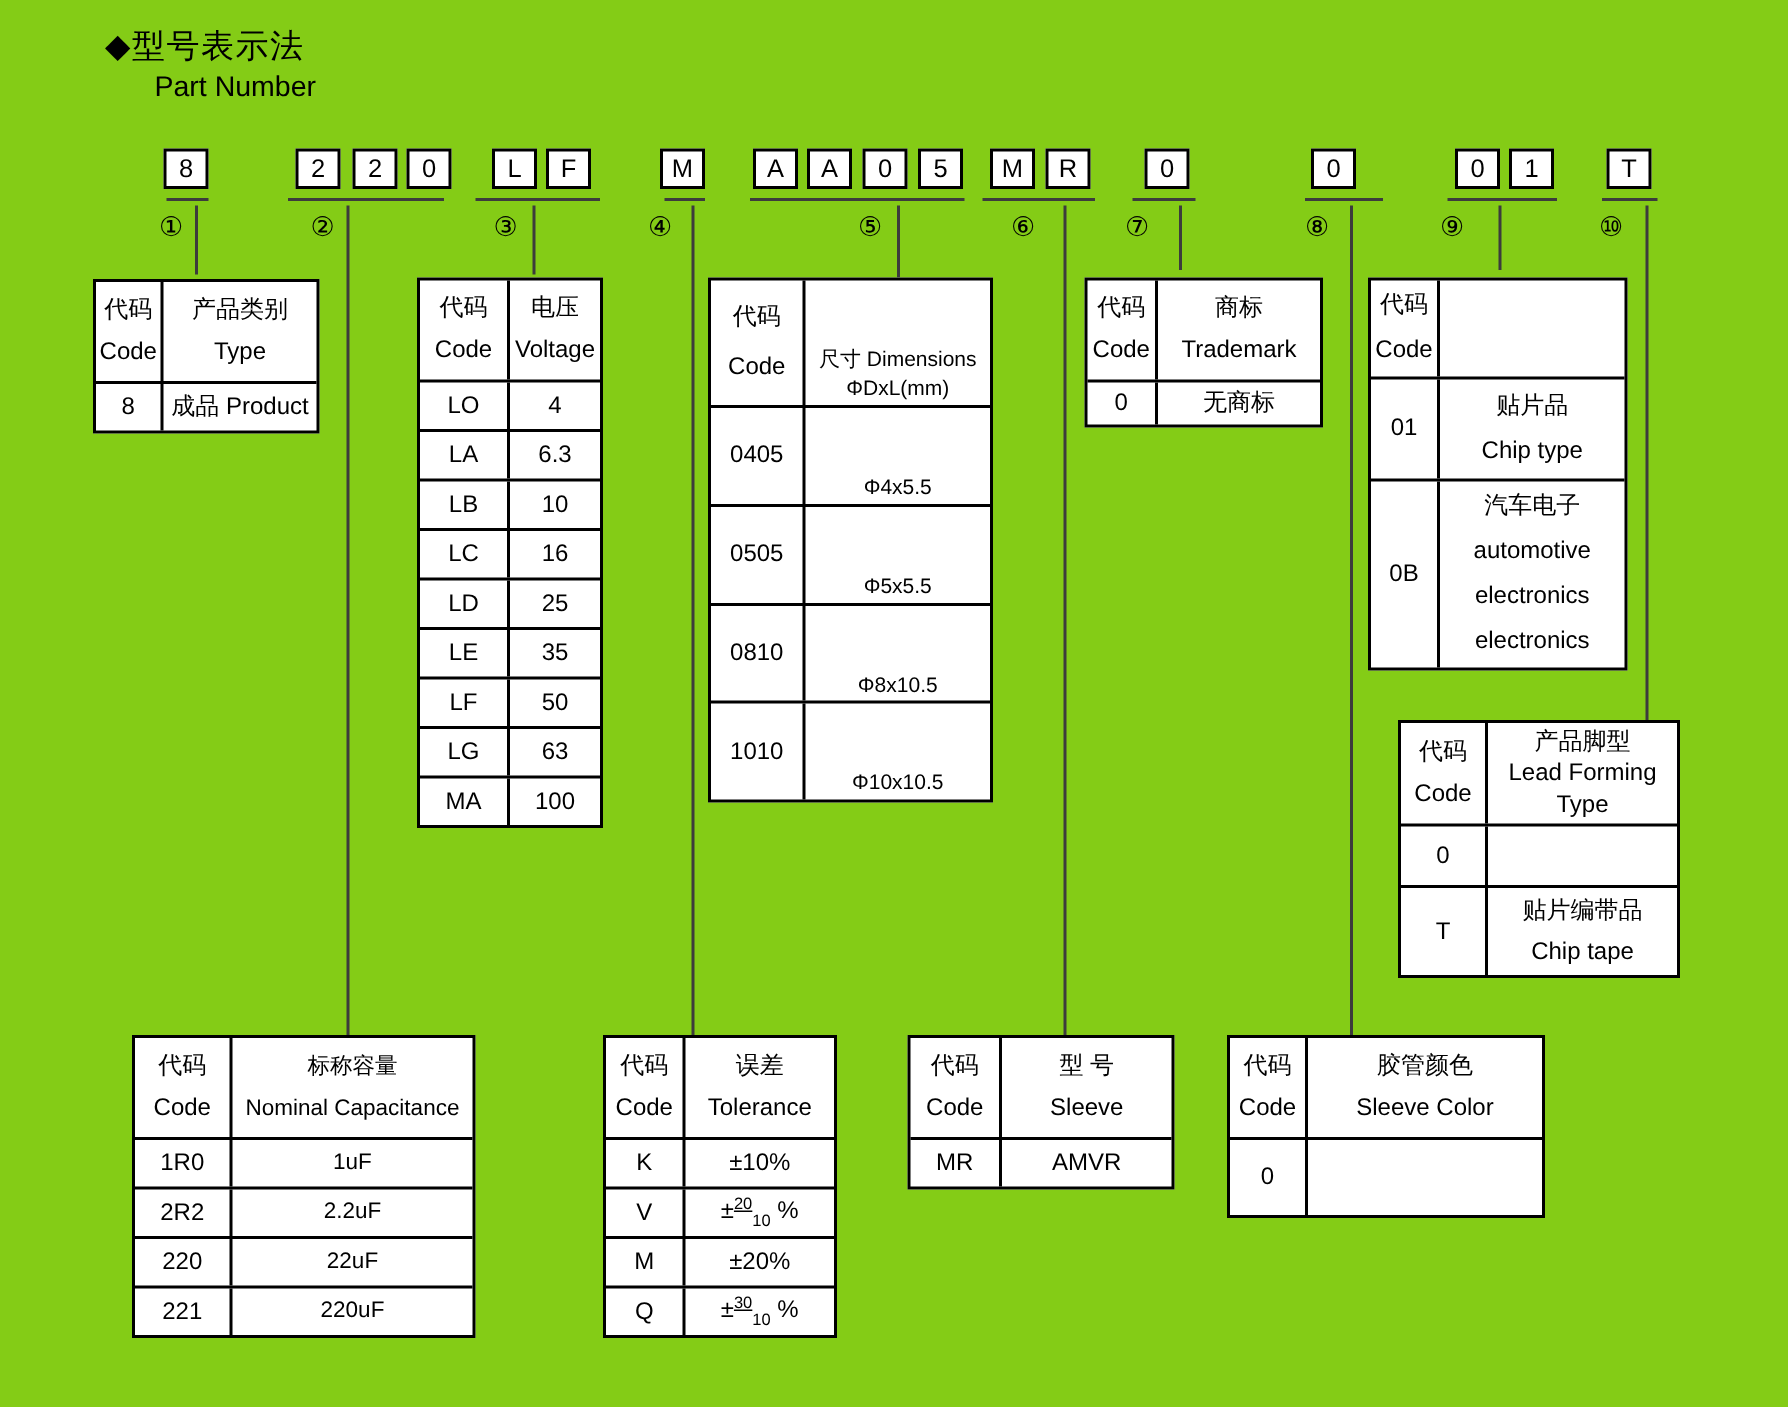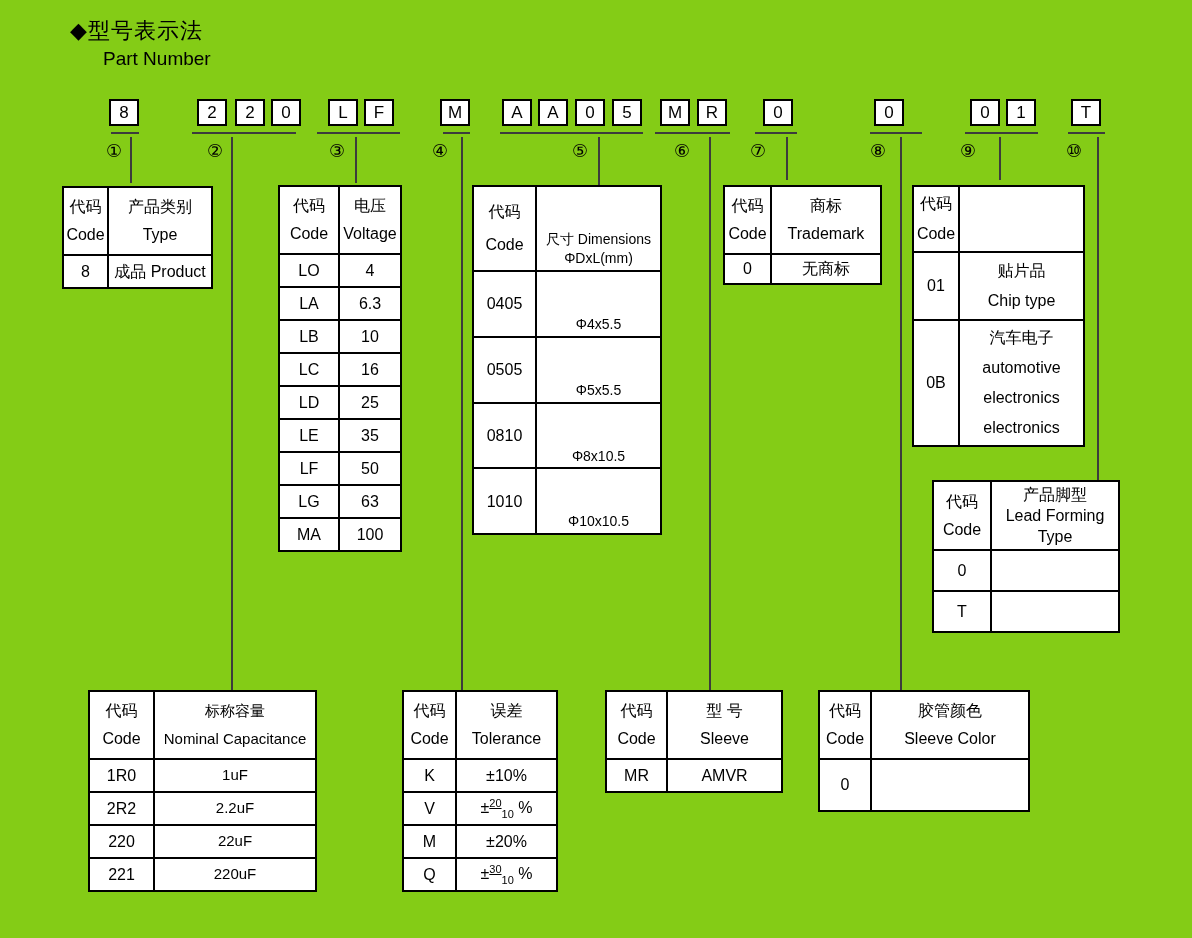--- a/index.html
+++ b/index.html
@@ -446,16 +446,20 @@
       </div>
       <div class="trow drow">
         <div class="cell c1">
           <div class="line">0</div>
         </div>
       </div>
       <div class="trow drow">
         <div class="cell c1">
           <div class="line">T</div>
         </div>
+        <div class="cell c2">
+          <div class="line">贴片编带品</div>
+          <div class="line">Chip tape</div>
+        </div>
       </div>
     </div>
 
 </div>
 
 </body></html>

